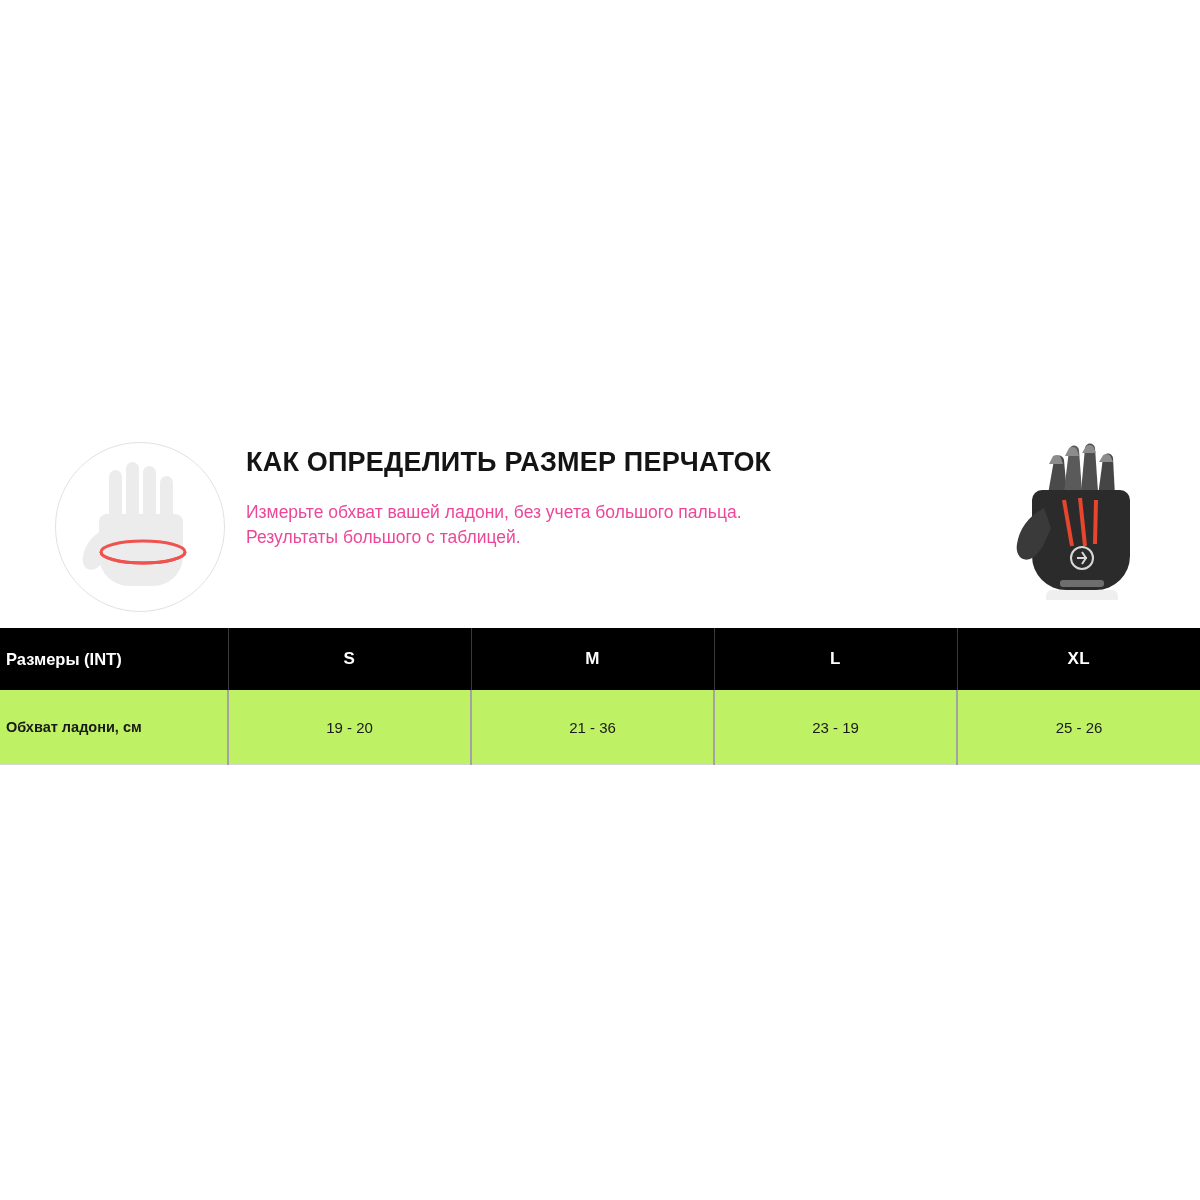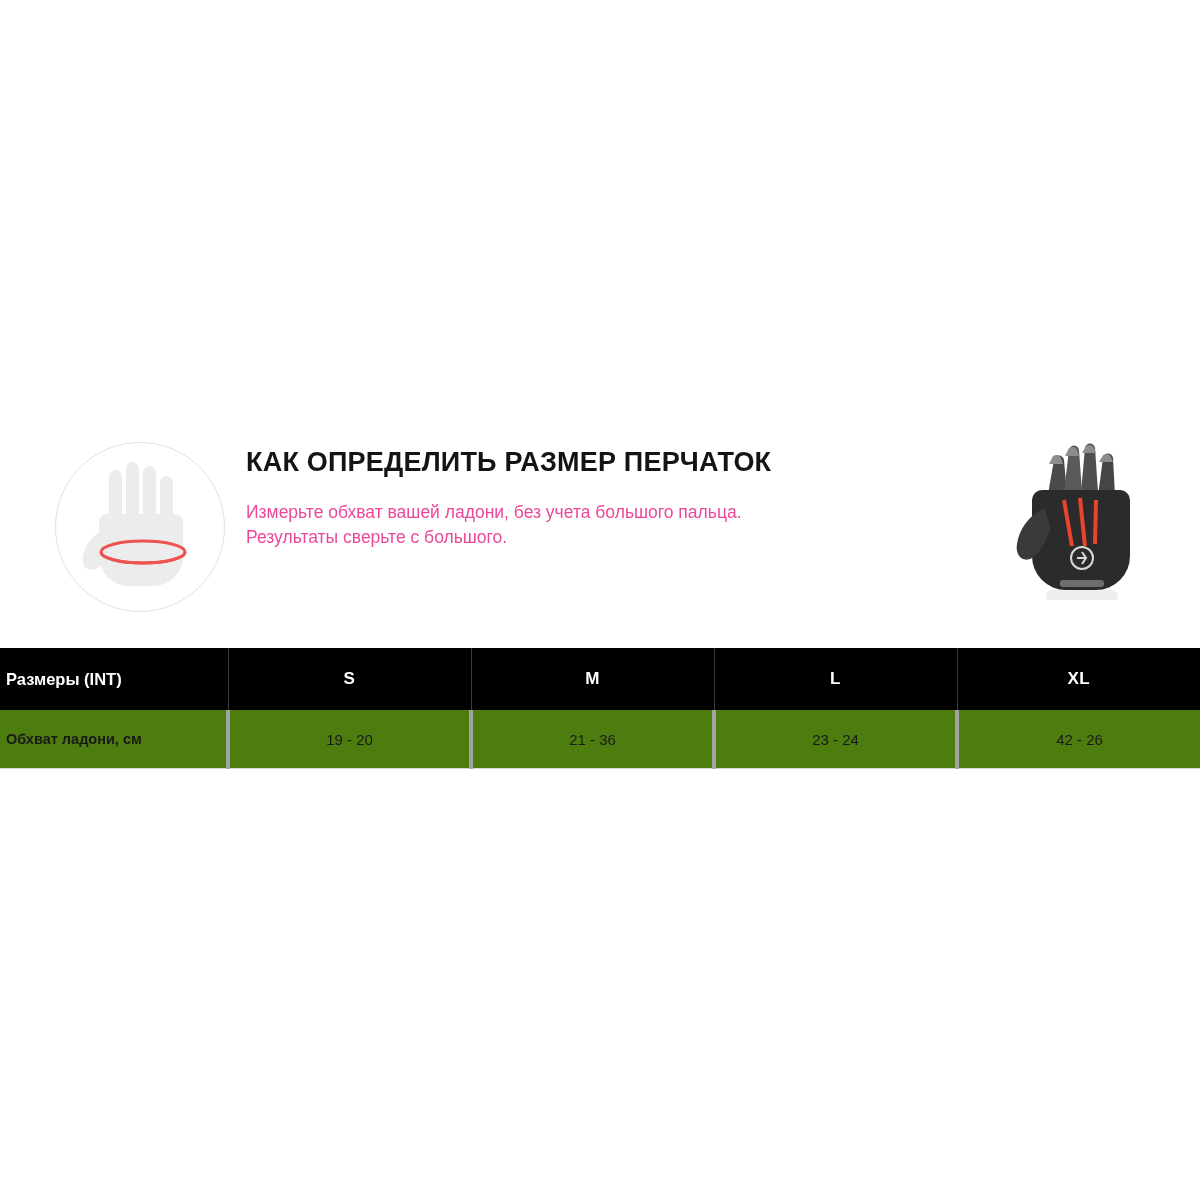--- a/index.html
+++ b/index.html
@@ -76,21 +76,21 @@
     left: 1000px;
     top: 10px;
     width: 150px;
     height: 190px;
   }
 
   
   .size-table {
     position: absolute;
     left: 0;
-    top: 648px;
+    top: 628px;
     width: 1200px;
     border-collapse: collapse;
     table-layout: fixed;
   }
   .size-table col.label-col { width: 228px; }
   .size-table col.size-col  { width: 243px; }
 
   .size-table thead th {
     background: #000000;
     color: #ffffff;
@@ -107,37 +107,37 @@
     padding-left: 6px;
     font-size: 16.5px;
   }
   .size-table thead th.size-head {
     font-size: 17px;
     letter-spacing: 0.5px;
     border-left: 1px solid #3a3a3a;
   }
 
   .size-table tbody td {
-    height: 58px;
+    height: 74px;
     font-size: 15px;
     text-align: center;
     vertical-align: middle;
     color: #1a1a1a;
-    background: #4d7c0f;
+    background: #bef264;
     border: none;
     padding: 0;
   }
   .size-table tbody td.label-cell {
     text-align: left;
     padding-left: 6px;
     font-weight: bold;
     font-size: 14.5px;
   }
   .size-table tbody td.value-cell {
-    border-left: 4px solid #a3a3a3;
+    border-left: 2px solid #a3a3a3;
     font-size: 15px;
     margin-left: 29px;
   }
   .size-table tbody tr {
     border-bottom: 1px solid #d6d6d6;
   }
 </style>
 </head>
 <body>
 
@@ -160,21 +160,21 @@
         <ellipse cx="88" cy="110" rx="42" ry="11" fill="none" stroke="#ef5350" stroke-width="3"></ellipse>
         <path d="M46 110 a42 11 0 0 0 84 0" fill="none" stroke="#ef5350" stroke-width="3"></path>
       </g>
     </svg>
   </div>
 
   <div class="text-col">
     <h1 class="title">КАК ОПРЕДЕЛИТЬ РАЗМЕР ПЕРЧАТОК</h1>
     <p class="subtitle">
       <span>Измерьте обхват вашей ладони, без учета большого пальца.</span><br>
-      <span>Результаты сверьте с большого.</span>
+      <span>Результаты большого с таблицей.</span>
     </p>
   </div>
 
   <svg class="glove-photo" viewBox="0 0 150 190">
     <g>
 
       <path d="M40 52 l6 -34 c1 -6 9 -6 10 0 l3 34 z" fill="#4a4a4a"></path>
       <path d="M56 50 l5 -42 c1 -6 9 -6 10 0 l3 42 z" fill="#5a5a5a"></path>
       <path d="M73 50 l4 -44 c1 -6 9 -6 10 0 l3 44 z" fill="#4f4f4f"></path>
       <path d="M90 54 l5 -38 c1 -6 9 -6 10 0 l2 38 z" fill="#454545"></path>
@@ -217,17 +217,17 @@
       <th class="size-head">M</th>
       <th class="size-head">L</th>
       <th class="size-head">XL</th>
     </tr>
   </thead>
   <tbody>
     <tr>
       <td class="label-cell">Обхват ладони, см</td>
       <td class="value-cell">19 - 20</td>
       <td class="value-cell">21 - 36</td>
-      <td class="value-cell">23 - 24</td>
-      <td class="value-cell">42 - 26</td>
+      <td class="value-cell">23 - 19</td>
+      <td class="value-cell">25 - 26</td>
     </tr>
   </tbody>
 </table>
 
 </body></html>

